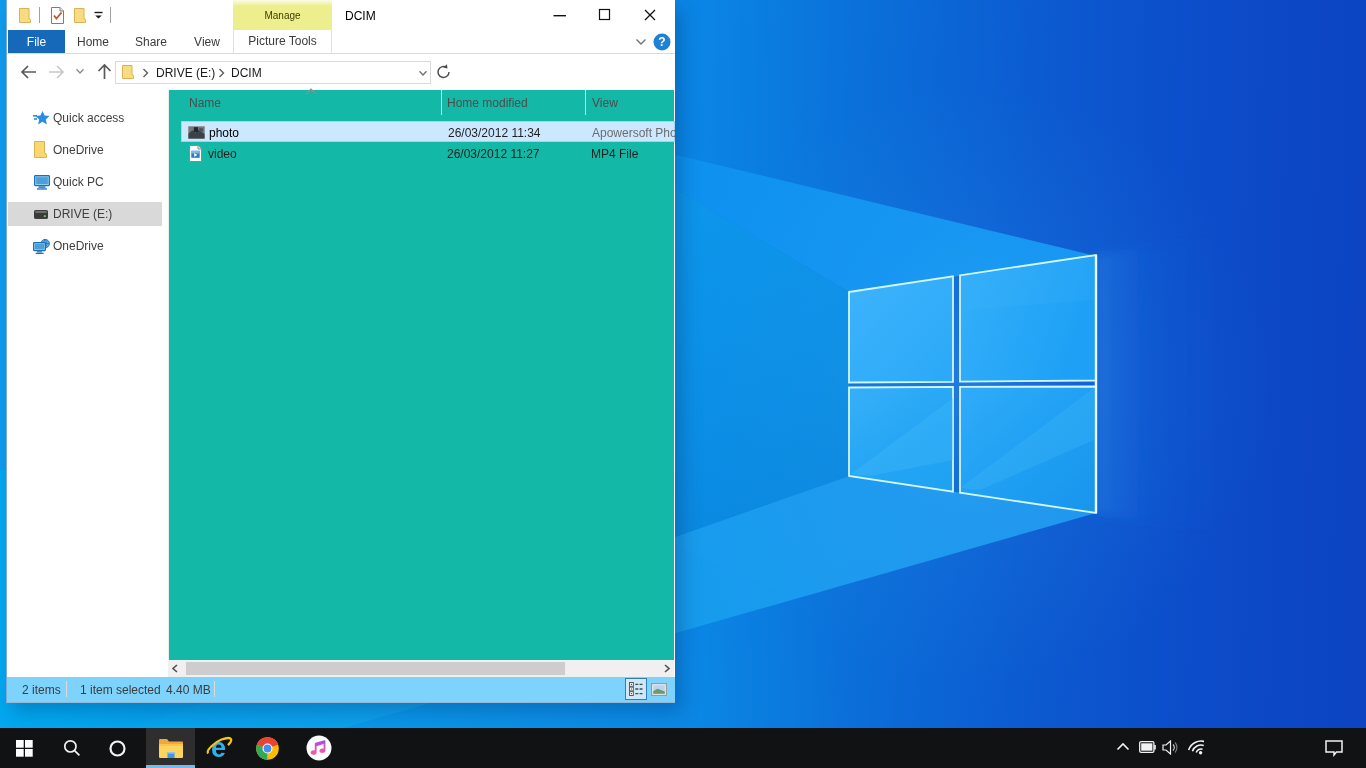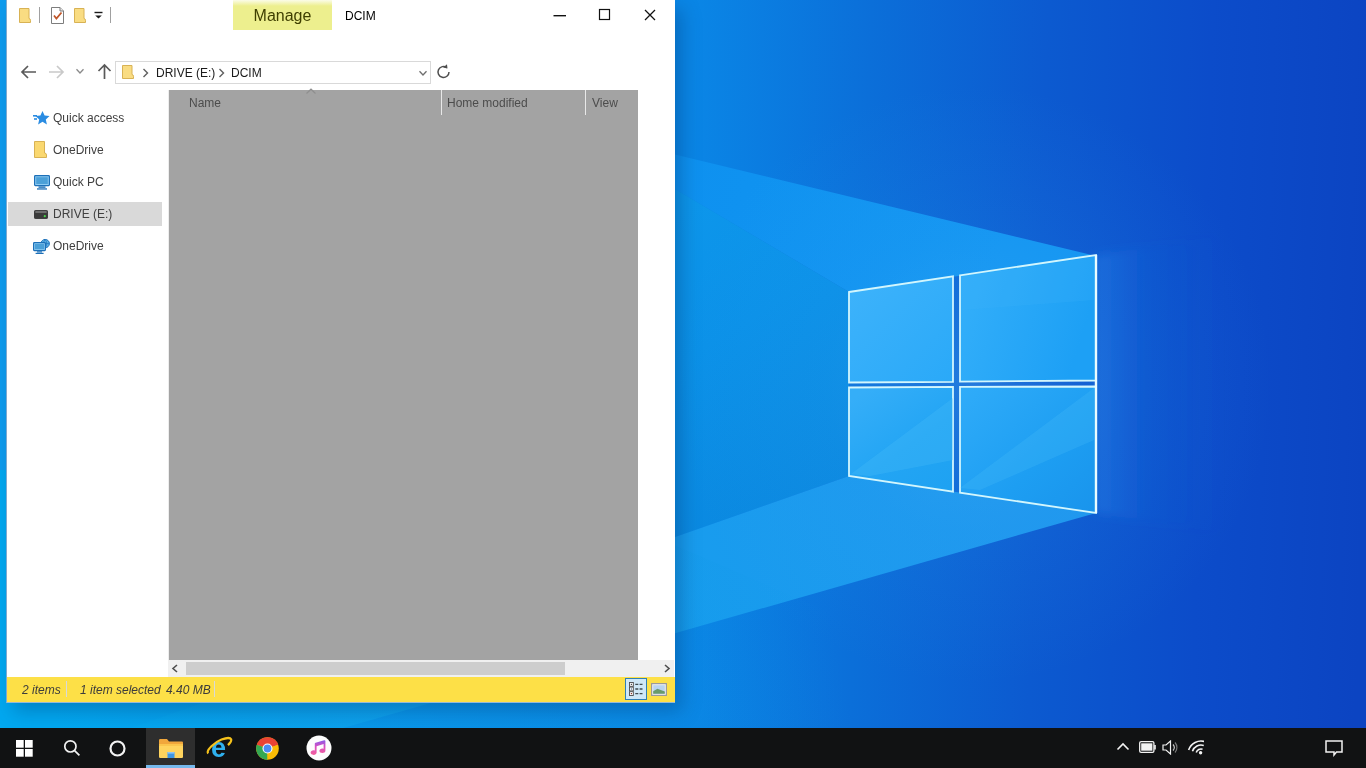--- a/index.html
+++ b/index.html
@@ -2,40 +2,40 @@
 <html><head>
 <meta charset="utf-8">
 <style>
   * { margin:0; padding:0; box-sizing:border-box; }
   html,body { width:1366px; height:768px; overflow:hidden; font-family:"Liberation Sans", sans-serif; }
   #desktop { position:absolute; left:0; top:0; width:1366px; height:728px; }
   #win { position:absolute; overflow:hidden; left:6px; top:0; width:669px; height:703px; background:#fff; font-size:12px; color:#1a1a1a; border-left:1px solid rgba(20,100,170,0.55); border-bottom:1px solid rgba(20,100,170,0.45); box-sizing:border-box; box-shadow:7px 9px 18px rgba(0,45,100,0.30); }
   .abs { position:absolute; white-space:nowrap; }
   
   #titlebar { position:absolute; left:0; top:0; width:100%; height:30px; background:#fff; }
-  #managetab { position:absolute; left:226px; top:0; width:99px; height:30px; background:linear-gradient(#fbfce8, #edef8e 20%); color:#3f3f00; text-align:center; line-height:31px; font-size:16px; }
+  #managetab { position:absolute; left:226px; top:0; width:99px; height:30px; background:linear-gradient(#fbfce8, #edef8e 20%); color:#3f3f00; text-align:center; line-height:31px; font-size:10px; }
   #wintitle { position:absolute; left:338px; top:9px; font-size:12px; color:#000; }
   
   #tabrow { position:absolute; left:0; top:30px; width:100%; height:24px; background:#fff; border-bottom:1px solid #dadada; }
   .tab { position:absolute; top:0; height:23px; line-height:24px; text-align:center; color:#3b3b3b; font-size:12px; }
   #filetab { left:1px; top:0; width:57px; height:23px; background:#1569b8; color:#fff; text-align:center; line-height:24px; font-size:12px; position:absolute; }
   #pictools { position:absolute; left:226px; top:0px; width:99px; height:23px; border-left:1px solid #e0e0e0; border-right:1px solid #e0e0e0; text-align:center; line-height:22px; color:#3b3b3b; }
   
   #addrrow { position:absolute; left:0; top:54px; width:100%; height:36px; background:#fff; }
   .inputbox { position:absolute; top:7px; height:23px; border:1px solid #d9d9d9; background:#fff; }
   
   #navpane { position:absolute; left:0; top:90px; width:160px; height:570px; background:#fff; }
   .navitem { position:absolute; left:0; width:156px; height:24px; line-height:24px; color:#404040; }
   .navlabel { position:absolute; left:46px; top:0; }
-  #list { position:absolute; left:161px; top:90px; width:470px; height:570px; background:#a3a3a3; border-left:1px solid #ededed; }
+  #list { position:absolute; left:161px; top:90px; width:506px; height:570px; background:#14b8a6; border-left:1px solid #ededed; }
   .hdrtxt { position:absolute; top:6px; color:#4c4c4c; }
   .coldiv { position:absolute; top:0px; width:1px; height:25px; background:#e8e8e8; }
   
   #hscroll { position:absolute; left:161px; top:660px; width:506px; height:17px; background:#f0f0f0; }
-  #statusbar { position:absolute; left:0; top:677px; width:100%; height:25px; background:#fde047; color:#3c3c3c;font-style:italic; }
+  #statusbar { position:absolute; left:0; top:677px; width:100%; height:25px; background:#7dd3fc; color:#3c3c3c; }
   
   #taskbar { position:absolute; left:0; top:728px; width:1366px; height:40px; background:#111213; }
   .tbicon { position:absolute; top:0; width:48px; height:40px; display:flex; align-items:center; justify-content:center; }
 </style>
 </head>
 <body>
 <div id="desktop">
 <svg width="1366" height="728" viewBox="0 0 1366 728">
 <defs>
   <linearGradient id="bg" x1="0" y1="340" x2="1366" y2="380" gradientUnits="userSpaceOnUse">
@@ -173,20 +173,34 @@
     <div class="abs" style="left:103px;top:7px;width:1px;height:16px;background:#a0a0a0"></div>
     <div id="managetab">Manage</div>
     <div id="wintitle">DCIM</div>
 
     <svg class="abs" style="left:540px;top:0" width="128" height="30" viewBox="0 0 128 30">
       <rect x="6.5" y="15" width="12.5" height="1.4" fill="#111"></rect>
       <rect x="52.5" y="9.5" width="10" height="10" fill="none" stroke="#111" stroke-width="1.2"></rect>
       <path d="M98 10 l10 10 M108 10 l-10 10" stroke="#111" stroke-width="1.3"></path>
     </svg>
   </div>
+  <div id="tabrow">
+    <div id="filetab">File</div>
+    <div class="tab" style="left:58px;width:56px">Home</div>
+    <div class="tab" style="left:116px;width:56px">Share</div>
+    <div class="tab" style="left:172px;width:56px">View</div>
+    <div id="pictools">Picture Tools</div>
+    <svg class="abs" style="left:628px;top:8px" width="12" height="8" viewBox="0 0 12 8">
+      <path d="M1.5 1.5 L6 6 L10.5 1.5" fill="none" stroke="#737373" stroke-width="1.4"></path>
+    </svg>
+    <svg class="abs" style="left:646px;top:3px" width="18" height="18" viewBox="0 0 18 18">
+      <circle cx="9" cy="9" r="8.5" fill="#1f80d4"></circle>
+      <text x="9" y="13.2" text-anchor="middle" font-size="12" font-weight="bold" fill="#fff" font-family="Liberation Sans, sans-serif">?</text>
+    </svg>
+  </div>
   <div id="addrrow">
 
     <svg class="abs" style="left:12px;top:9px" width="19" height="18" viewBox="0 0 19 18">
       <path d="M17 9 H3 M9 3 L3 9 L9 15" fill="none" stroke="#5a5a5a" stroke-width="1.7"></path>
     </svg>
 
     <svg class="abs" style="left:40px;top:9px" width="19" height="18" viewBox="0 0 19 18">
       <path d="M2 9 H16 M10 3 L16 9 L10 15" fill="none" stroke="#c9c9c9" stroke-width="1.7"></path>
     </svg>
 
@@ -272,21 +286,45 @@
 
     <div class="hdrtxt" style="left:20px">Name</div>
     <svg class="abs" style="left:136px;top:-2px" width="12" height="7" viewBox="0 0 12 7">
       <path d="M1.5 5.5 L6 1.2 L10.5 5.5" fill="none" stroke="#8f8f8f" stroke-width="1.2"></path>
     </svg>
     <div class="coldiv" style="left:272px"></div>
     <div class="hdrtxt" style="left:278px">Home modified</div>
     <div class="coldiv" style="left:416px"></div>
     <div class="hdrtxt" style="left:423px">View</div>
 
-
+    <div class="abs" style="left:12px;top:31px;width:494px;height:21px;background:#cce8ff;border:1px solid #9fd3f7">
+      <svg class="abs" style="left:6px;top:4px" width="17" height="13" viewBox="0 0 17 13">
+        <rect x="0" y="0" width="17" height="13" fill="#b9bdbf"></rect>
+        <rect x="0.5" y="0.5" width="16" height="12" fill="#6e7a80"></rect>
+        <path d="M0.5 7.5 L4.5 4.2 L7.5 7 L10.5 3.8 L16.5 8 V12.5 H0.5 Z" fill="#3a4248"></path>
+        <rect x="5.8" y="1.2" width="4.2" height="5" fill="#23282c"></rect>
+        <rect x="11.3" y="2.2" width="3.6" height="3.2" fill="#49525a"></rect>
+      </svg>
+      <div class="abs" style="left:27px;top:4px;color:#000">photo</div>
+      <div class="abs" style="left:266px;top:4px;color:#211f1f">26/03/2012 11:34</div>
+      <div class="abs" style="left:410px;top:4px;color:#6d6d6d">Apowersoft Pho</div>
+    </div>
+
+    <div class="abs" style="left:12px;top:53px;width:494px;height:21px">
+      <svg class="abs" style="left:8px;top:2px" width="13" height="17" viewBox="0 0 13 17">
+        <path d="M0.5 0.5 H9 L12.5 4 V16.5 H0.5 Z" fill="#fff" stroke="#8a8a8a" stroke-width="1"></path>
+        <path d="M9 0.5 L9 4 L12.5 4" fill="#e8e8e8" stroke="#8a8a8a" stroke-width="1"></path>
+        <rect x="2.3" y="5.8" width="8.4" height="7" fill="#2e7cc2"></rect>
+        <rect x="2.3" y="5.8" width="8.4" height="2.6" fill="#7db8e8"></rect>
+        <path d="M5.2 8 L8.4 9.9 L5.2 11.8 Z" fill="#fff"></path>
+      </svg>
+      <div class="abs" style="left:27px;top:4px;color:#211f1f">video</div>
+      <div class="abs" style="left:266px;top:4px;color:#211f1f">26/03/2012 11:27</div>
+      <div class="abs" style="left:410px;top:4px;color:#211f1f">MP4 File</div>
+    </div>
   </div>
   <div id="hscroll">
     <svg class="abs" style="left:3px;top:4px" width="8" height="9" viewBox="0 0 8 9">
       <path d="M6 1 L2 4.5 L6 8" fill="none" stroke="#4f4f4f" stroke-width="1.6"></path>
     </svg>
     <div class="abs" style="left:18px;top:2px;width:379px;height:13px;background:#cdcdcd"></div>
     <svg class="abs" style="left:495px;top:4px" width="8" height="9" viewBox="0 0 8 9">
       <path d="M2 1 L6 4.5 L2 8" fill="none" stroke="#4f4f4f" stroke-width="1.6"></path>
     </svg>
   </div>

